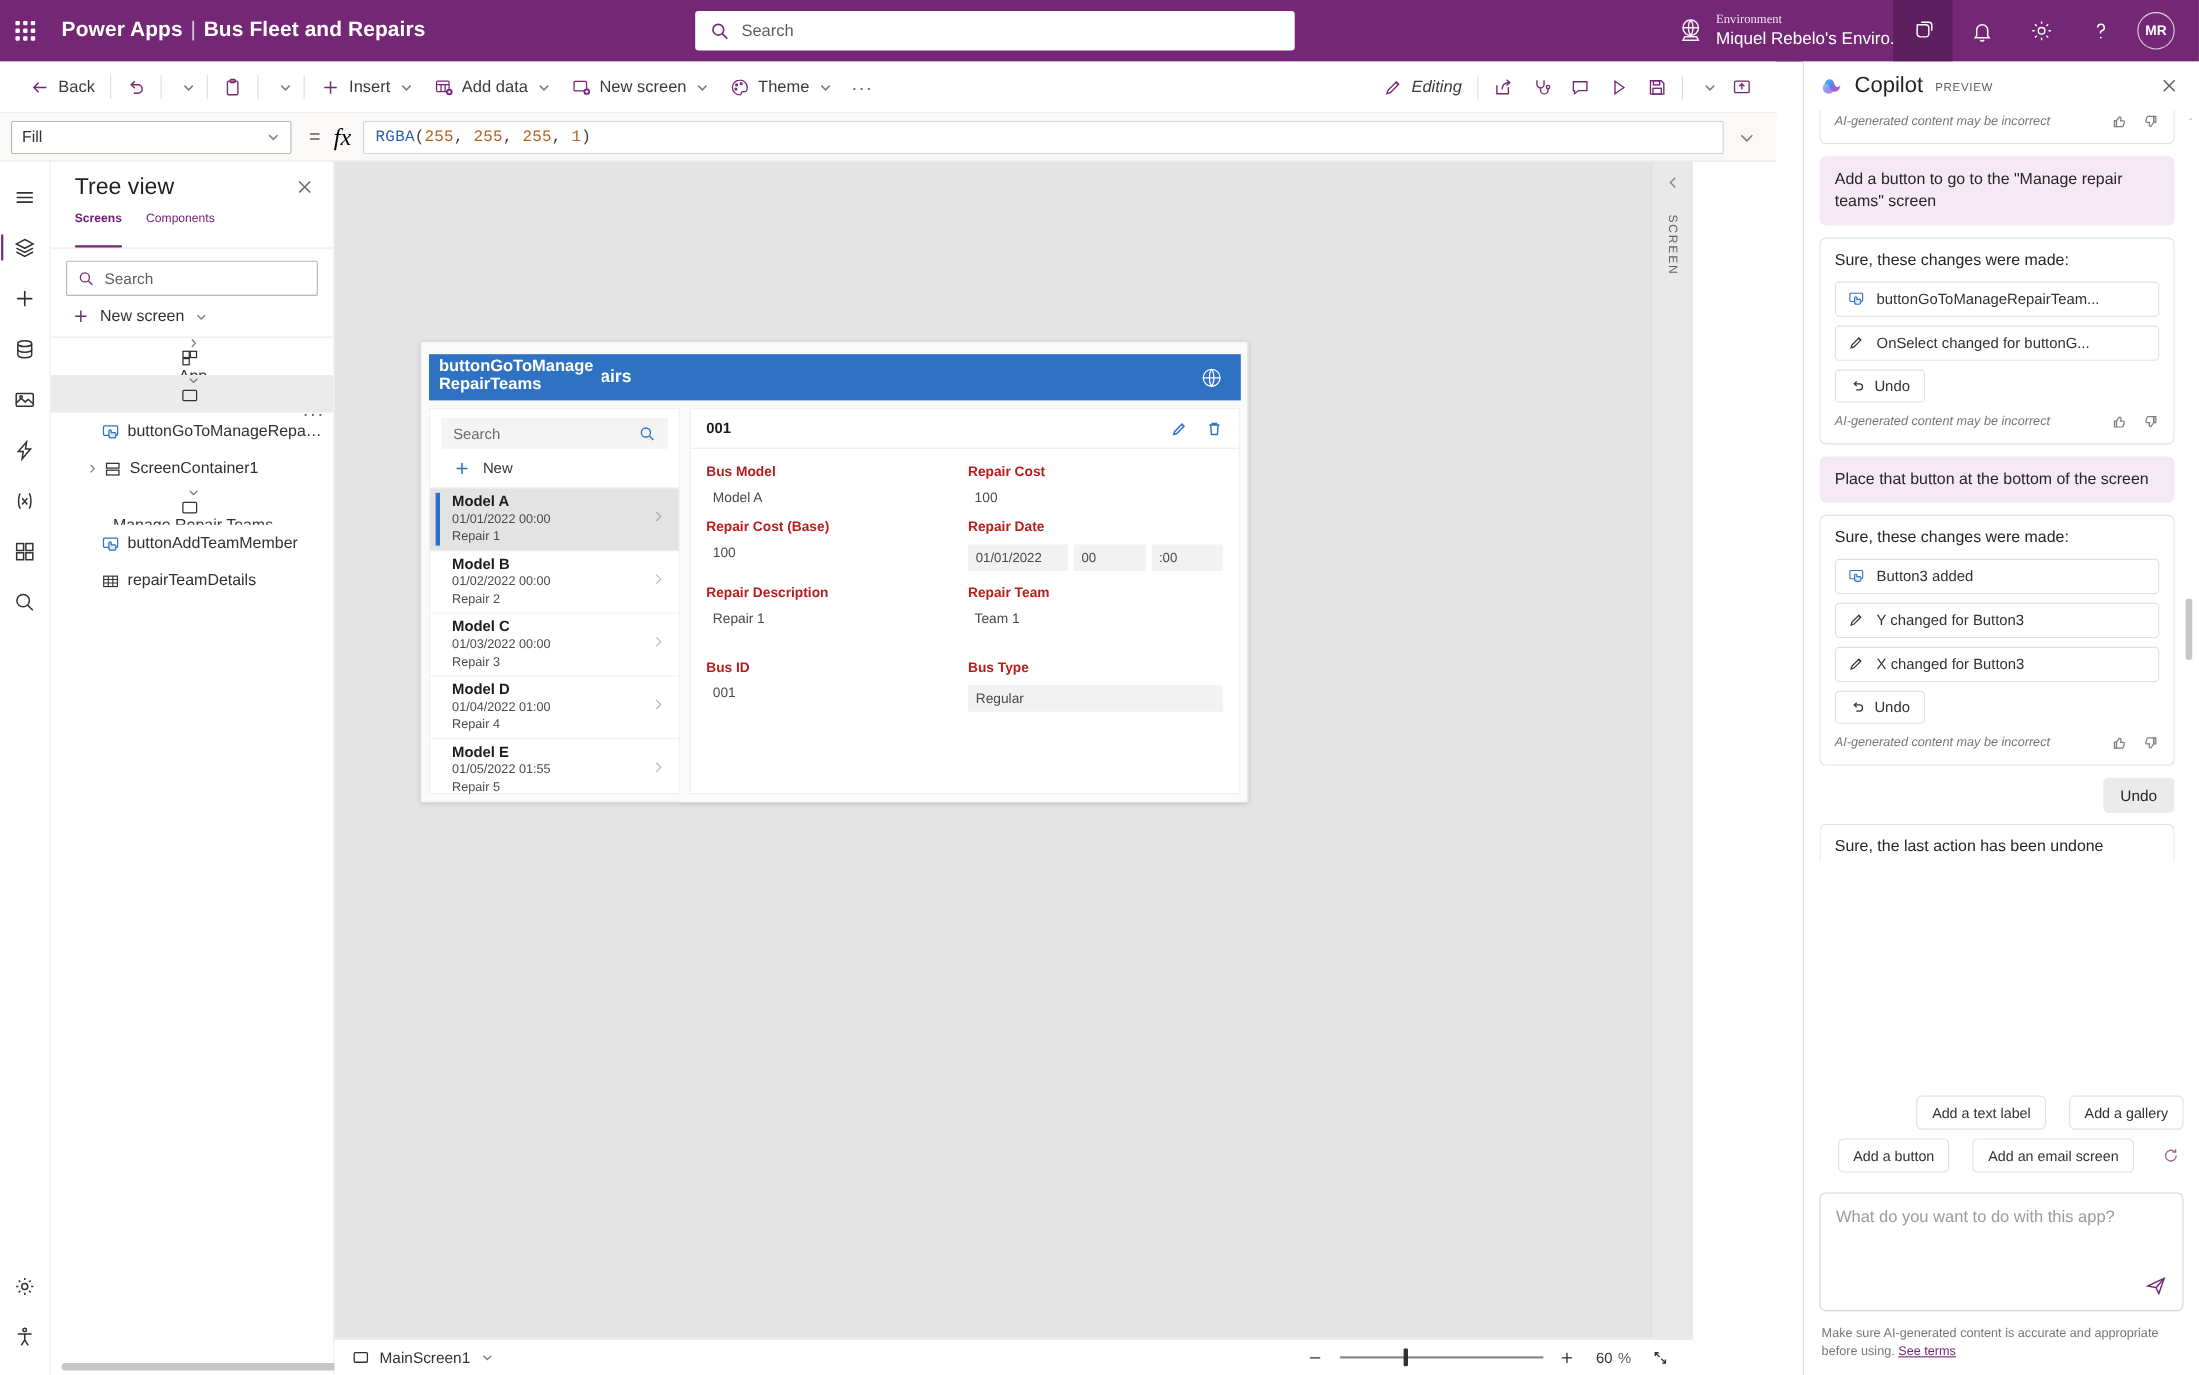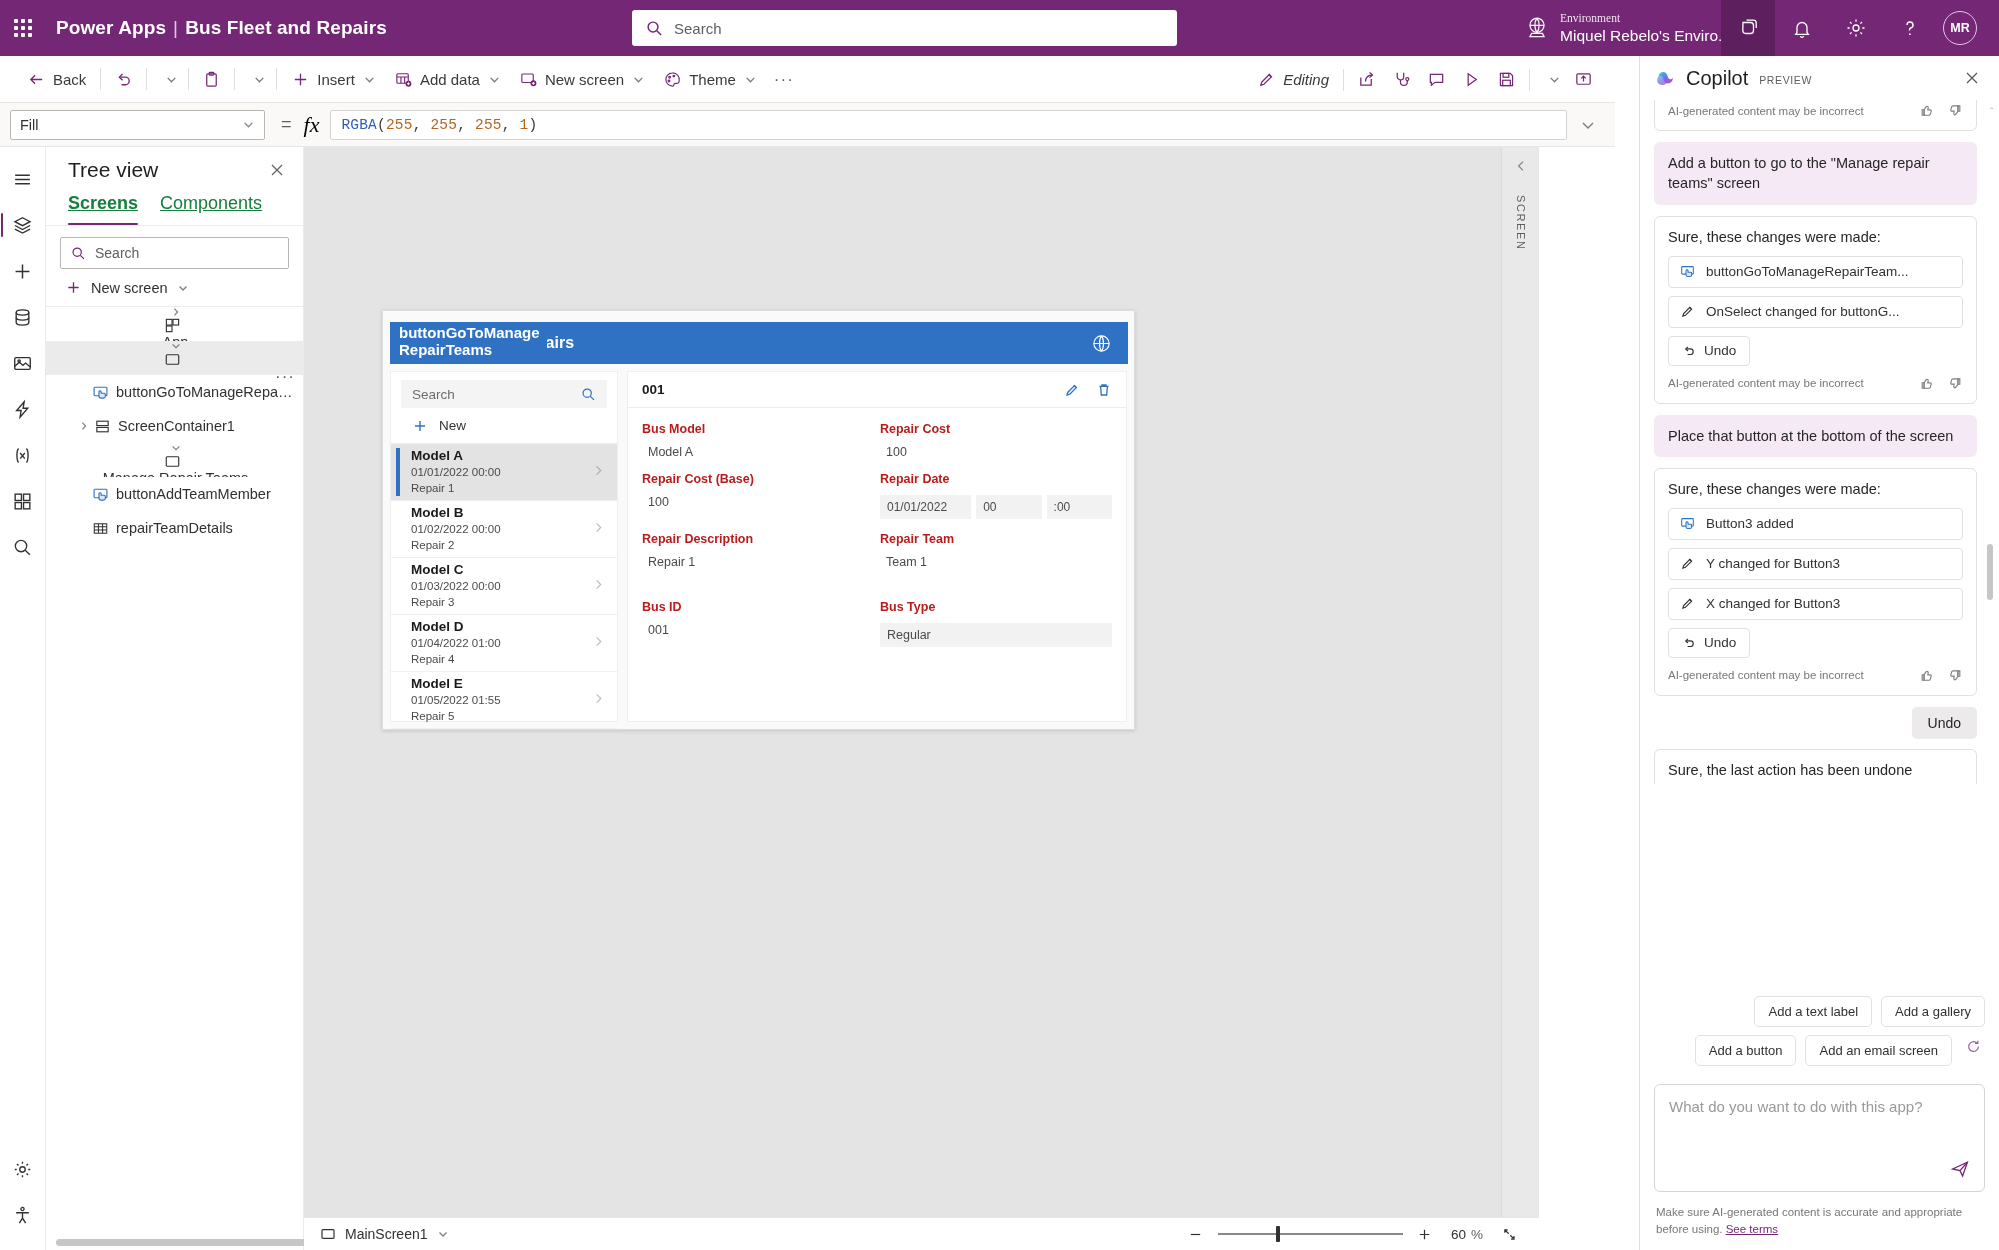--- a/index.html
+++ b/index.html
@@ -99,21 +99,21 @@
   
   .tree {
     position:absolute; left:46px; top:147px; width:258px; height:1103px;
     background:#fff; border-right:1px solid #edebe9;
   }
   .tree-hd { height:46px; display:flex; align-items:center; padding:0 12px 0 22px; }
   .tree-title { font-size:21px; color:#201f1e; font-weight:400; }
   .tree-close { margin-left:auto; width:28px; height:28px; display:flex; align-items:center; justify-content:center; cursor:pointer; }
   .tree-close svg { width:14px; height:14px; opacity:.75; }
   .tabs { display:flex; padding:0 22px; border-bottom:1px solid #edebe9; height:33px; gap:22px; }
-  .tab { font-size:18px; color:#15803d; cursor:pointer; position:relative; padding-bottom:8px;text-decoration:underline; }
+  .tab { font-size:11px; color:#701a75; cursor:pointer; position:relative; padding-bottom:8px; }
   .tab.sel { font-weight:600; }
   .tab.sel::after { content:""; position:absolute; left:0; right:0; bottom:0; height:2.5px; background:#742774; border-radius:2px; }
   .tsearch-wrap { padding:11px 14px 0 14px; }
   .tsearch {
     height:32px; border:1px solid #b9b7b4; border-radius:2px; display:flex; align-items:center; padding:0 10px; background:#fff;
   }
   .tsearch svg { width:15px; height:15px; }
   .tsearch span { margin-left:9px; font-size:14px; color:#605e5c; }
   .newscreen { height:38px; display:flex; align-items:center; padding:0 20px; font-size:14.5px; color:#323130;
                cursor:pointer; border-bottom:1px solid #edebe9; }
@@ -252,38 +252,38 @@
     padding:0 11px; margin-bottom:8px; font-size:13.5px; color:#323130; cursor:pointer;
   }
   .chg svg { width:15px; height:15px; margin-right:11px; flex:none; }
   .chg span { white-space:nowrap; overflow:hidden; text-overflow:ellipsis; }
   .undo-btn {
     display:inline-flex; align-items:center; height:30px; border:1px solid #e3e1df; border-radius:4px;
     padding:0 13px; font-size:13.5px; color:#323130; cursor:pointer;
   }
   .undo-btn svg { width:14px; height:14px; margin-right:8px; }
   .disc { display:flex; align-items:center; margin-top:10px; }
-  .disc-txt { font-size:11.5px; color:#797775; }
+  .disc-txt { font-size:11.5px; color:#797775;font-style:italic; }
   .disc-acts { margin-left:auto; display:flex; gap:14px; }
   .disc-acts svg { width:15px; height:15px; cursor:pointer; opacity:.8; }
   .undo-right { display:flex; justify-content:flex-end; margin-bottom:10px; }
   .undo-pill {
     background:#eceaea; border-radius:5px; padding:8px 16px; font-size:14px; color:#262626; cursor:pointer;
   }
   .bubble-bot-plain {
     border:1px solid #e3e1df; border-top-left-radius:6px; border-top-right-radius:6px; border-bottom:none;
     padding:12px 13px 6px 13px; font-size:14.5px; color:#262626;
   }
   .cp-vscroll { position:absolute; right:5px; top:4px; width:5px; bottom:4px; }
   .cp-vscroll .up, .cp-vscroll .dn { display:flex; justify-content:center; }
   .cp-vscroll svg { width:9px; height:9px; opacity:.65; }
   .cp-vthumb { position:absolute; right:1px; top:440px; width:6px; height:56px; background:#c8c6c4; border-radius:3px; }
 
   .cp-suggest { flex:none; padding:6px 14px 6px 14px; }
-  .sg-row { display:flex; justify-content:flex-end; gap:9px; margin-bottom:8px; }
+  .sg-row { display:flex; justify-content:flex-end; gap:21px; margin-bottom:8px; align-items:center; }
   .sg {
     border:1px solid #e3e1df; border-radius:5px; padding:7px 13px; font-size:13px; color:#323130;
     background:#fff; cursor:pointer; white-space:nowrap;
   }
   .sg-refresh { width:24px; height:24px; display:flex; align-items:center; justify-content:center; cursor:pointer; }
   .sg-refresh svg { width:15px; height:15px; opacity:.75; }
 
   .cp-input-wrap { flex:none; padding:4px 14px 0 14px; }
   .cp-input {
     border:1px solid #d6d4d2; border-radius:6px; height:108px; position:relative; padding:13px 14px;

